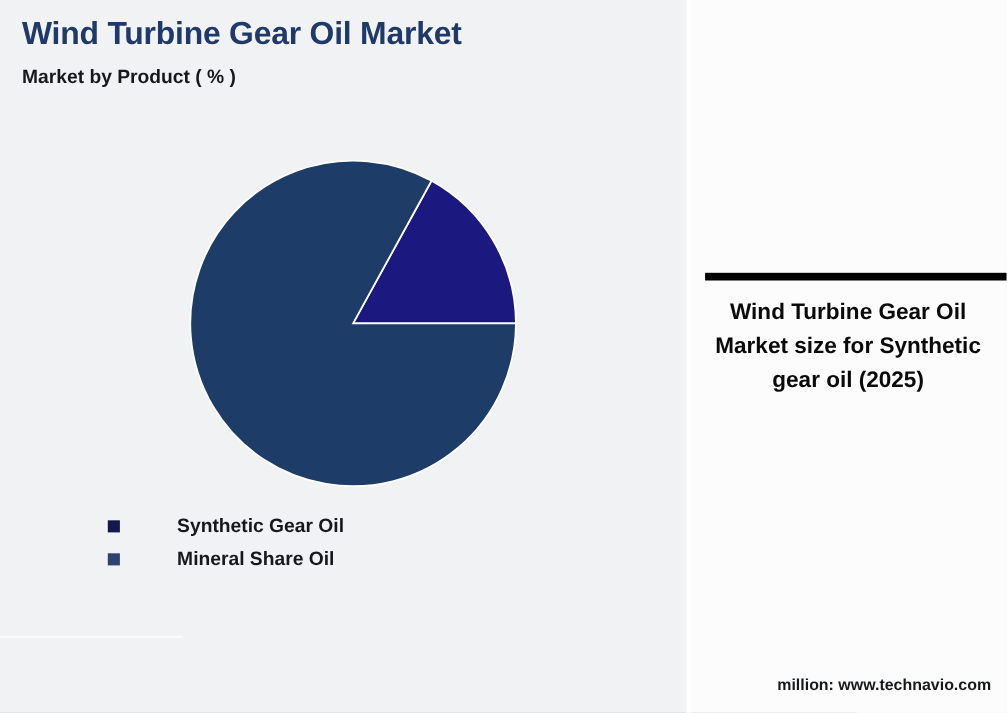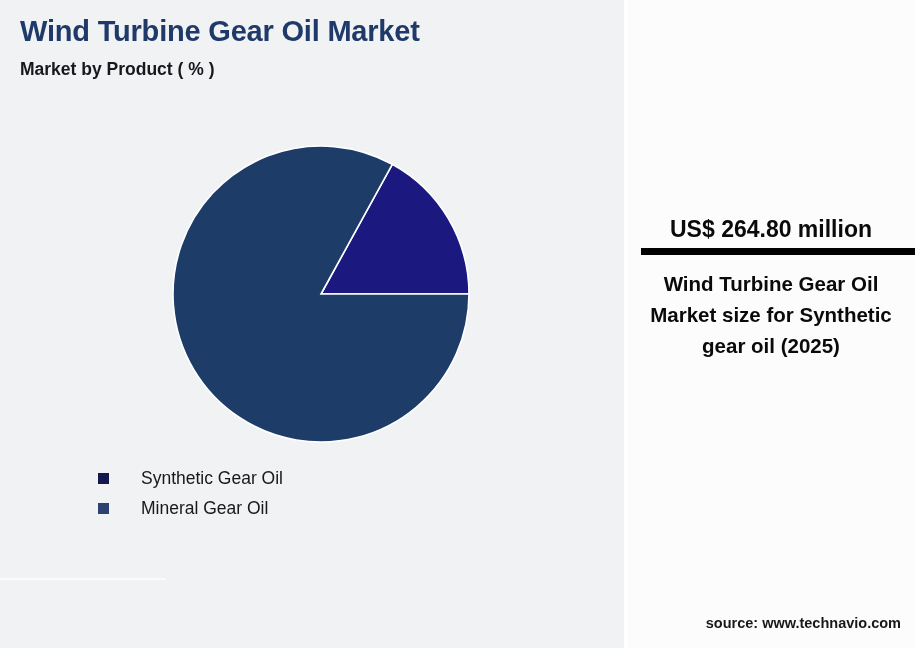--- a/index.html
+++ b/index.html
@@ -75,23 +75,23 @@
     display: flex;
     align-items: center;
     height: 30px;
   }
   .legend-swatch {
     width: 11px;
     height: 11px;
     flex: 0 0 auto;
   }
   .legend-label {
-    margin-left: 32px;
+    margin-left: 52px;
     font-size: 17.5px;
-    font-weight: normal;
+    font-weight: bold;
     color: #16181c;
     white-space: nowrap;
   }
 
   
   #baseline-rule {
     position: absolute;
     left: 0;
     top: 578px;
     width: 166px;
@@ -178,32 +178,31 @@
       </svg>
     </div>
 
     <div id="legend">
       <div class="legend-row">
         <span class="legend-swatch" style="background:#14194d"></span>
         <span class="legend-label">Synthetic Gear Oil</span>
       </div>
       <div class="legend-row">
         <span class="legend-swatch" style="background:#2e4272"></span>
-        <span class="legend-label">Mineral Gear Oil</span>
+        <span class="legend-label">Mineral Share Oil</span>
       </div>
     </div>
 
     <div id="baseline-rule"></div>
   </div>
 
   <div id="right-panel">
-    <div id="stat-value">US$ 264.80 million</div>
 
     <div id="stat-rule"></div>
 
     <div id="stat-caption">Wind Turbine Gear Oil Market size for Synthetic gear oil (2025)</div>
 
-    <div id="source-note">source: www.technavio.com</div>
+    <div id="source-note">million: www.technavio.com</div>
   </div>
 
   <div id="panel-divider"></div>
 
 </div>
 
 </body></html>

